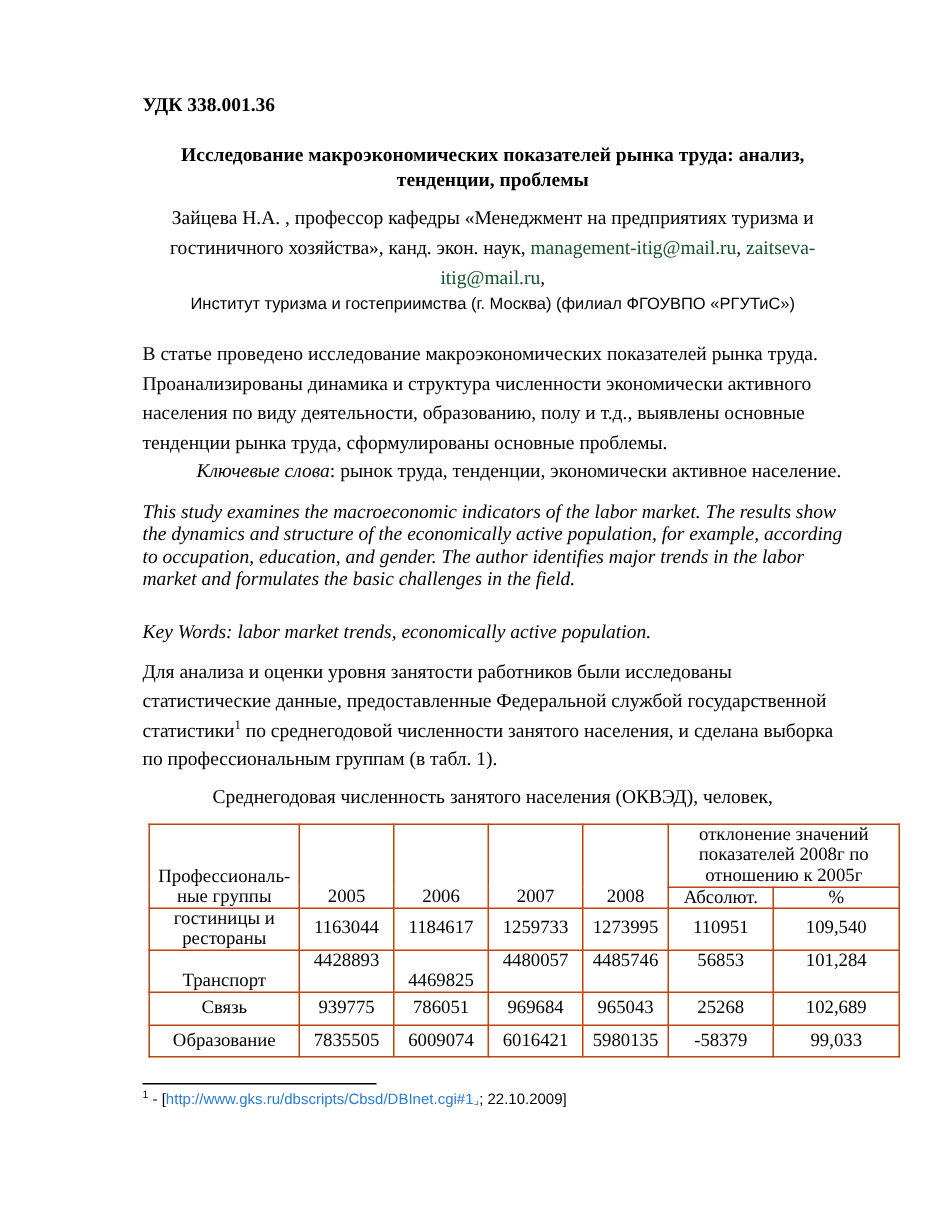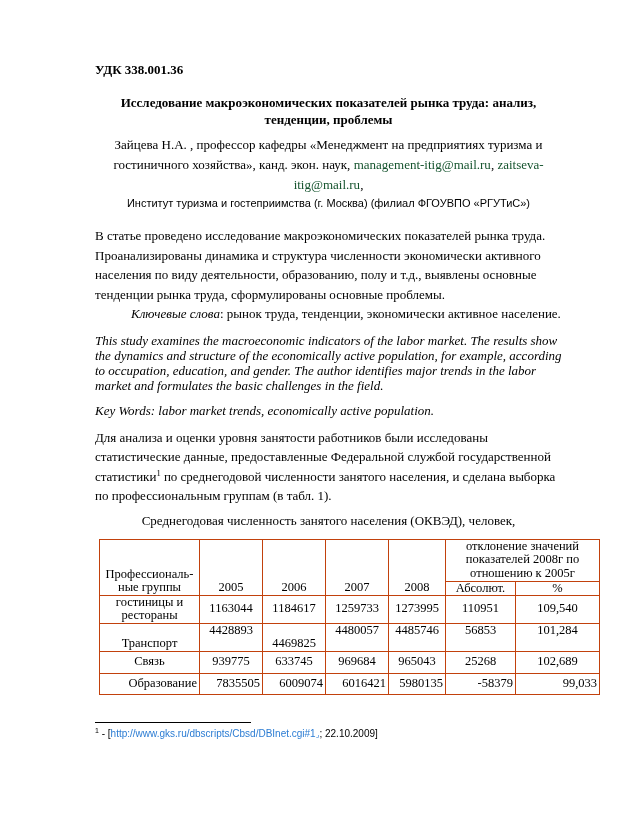--- a/index.html
+++ b/index.html
@@ -49,21 +49,21 @@
   }
   .keywords-ru .lbl{font-style:italic;}
   .abstract-en{
     font-size:13px;line-height:15px;
     font-style:italic;
     margin-top:9px;
   }
   .keywords-en{
     font-size:13px;line-height:15px;
     font-style:italic;
-    margin-top:10px;
+    margin-top:20px;
   }
   .body-par{
     font-size:13px;line-height:19.5px;
     margin-top:10px;
   }
   .body-par sup{font-size:8.5px;line-height:0;}
   .table-label{
     font-size:13px;line-height:16px;
     text-align:right;
     margin-top:2px;
@@ -90,21 +90,21 @@
   }
   td.c-group{line-height:13px;}
   tr.hdr1 td{height:41px;}
   tr.hdr2 td{height:13px;line-height:13px;padding:0;}
   td.vbottom{vertical-align:bottom;padding-bottom:1px;}
   td.vtop{vertical-align:top;padding-top:1px;}
   td.vmid{vertical-align:middle;}
   tr.r-hotels td{height:26px;}
   tr.r-transport td{height:27px;}
   tr.r-svyaz td{height:21px;}
-  tr.r-obraz td{height:20px;text-align:right;}
+  tr.r-obraz td{height:20px;}
   .footnote{
     position:absolute;
     left:95px;top:722px;
     width:467px;
     font-family:"Liberation Sans","DejaVu Sans",sans-serif;
     font-size:10px;line-height:14px;
   }
   .footnote .rule{
     width:156px;height:0;
     border-top:1px solid #000;
@@ -183,21 +183,21 @@
         <td class="vtop">4428893</td>
         <td class="vbottom">4469825</td>
         <td class="vtop">4480057</td>
         <td class="vtop">4485746</td>
         <td class="vtop">56853</td>
         <td class="vtop">101,284</td>
       </tr>
       <tr class="r-svyaz">
         <td class="c-group vmid">Связь</td>
         <td class="vmid">939775</td>
-        <td class="vmid">633745</td>
+        <td class="vmid">786051</td>
         <td class="vmid">969684</td>
         <td class="vmid">965043</td>
         <td class="vmid">25268</td>
         <td class="vmid">102,689</td>
       </tr>
       <tr class="r-obraz">
         <td class="c-group vmid">Образование</td>
         <td class="vmid">7835505</td>
         <td class="vmid">6009074</td>
         <td class="vmid">6016421</td>

